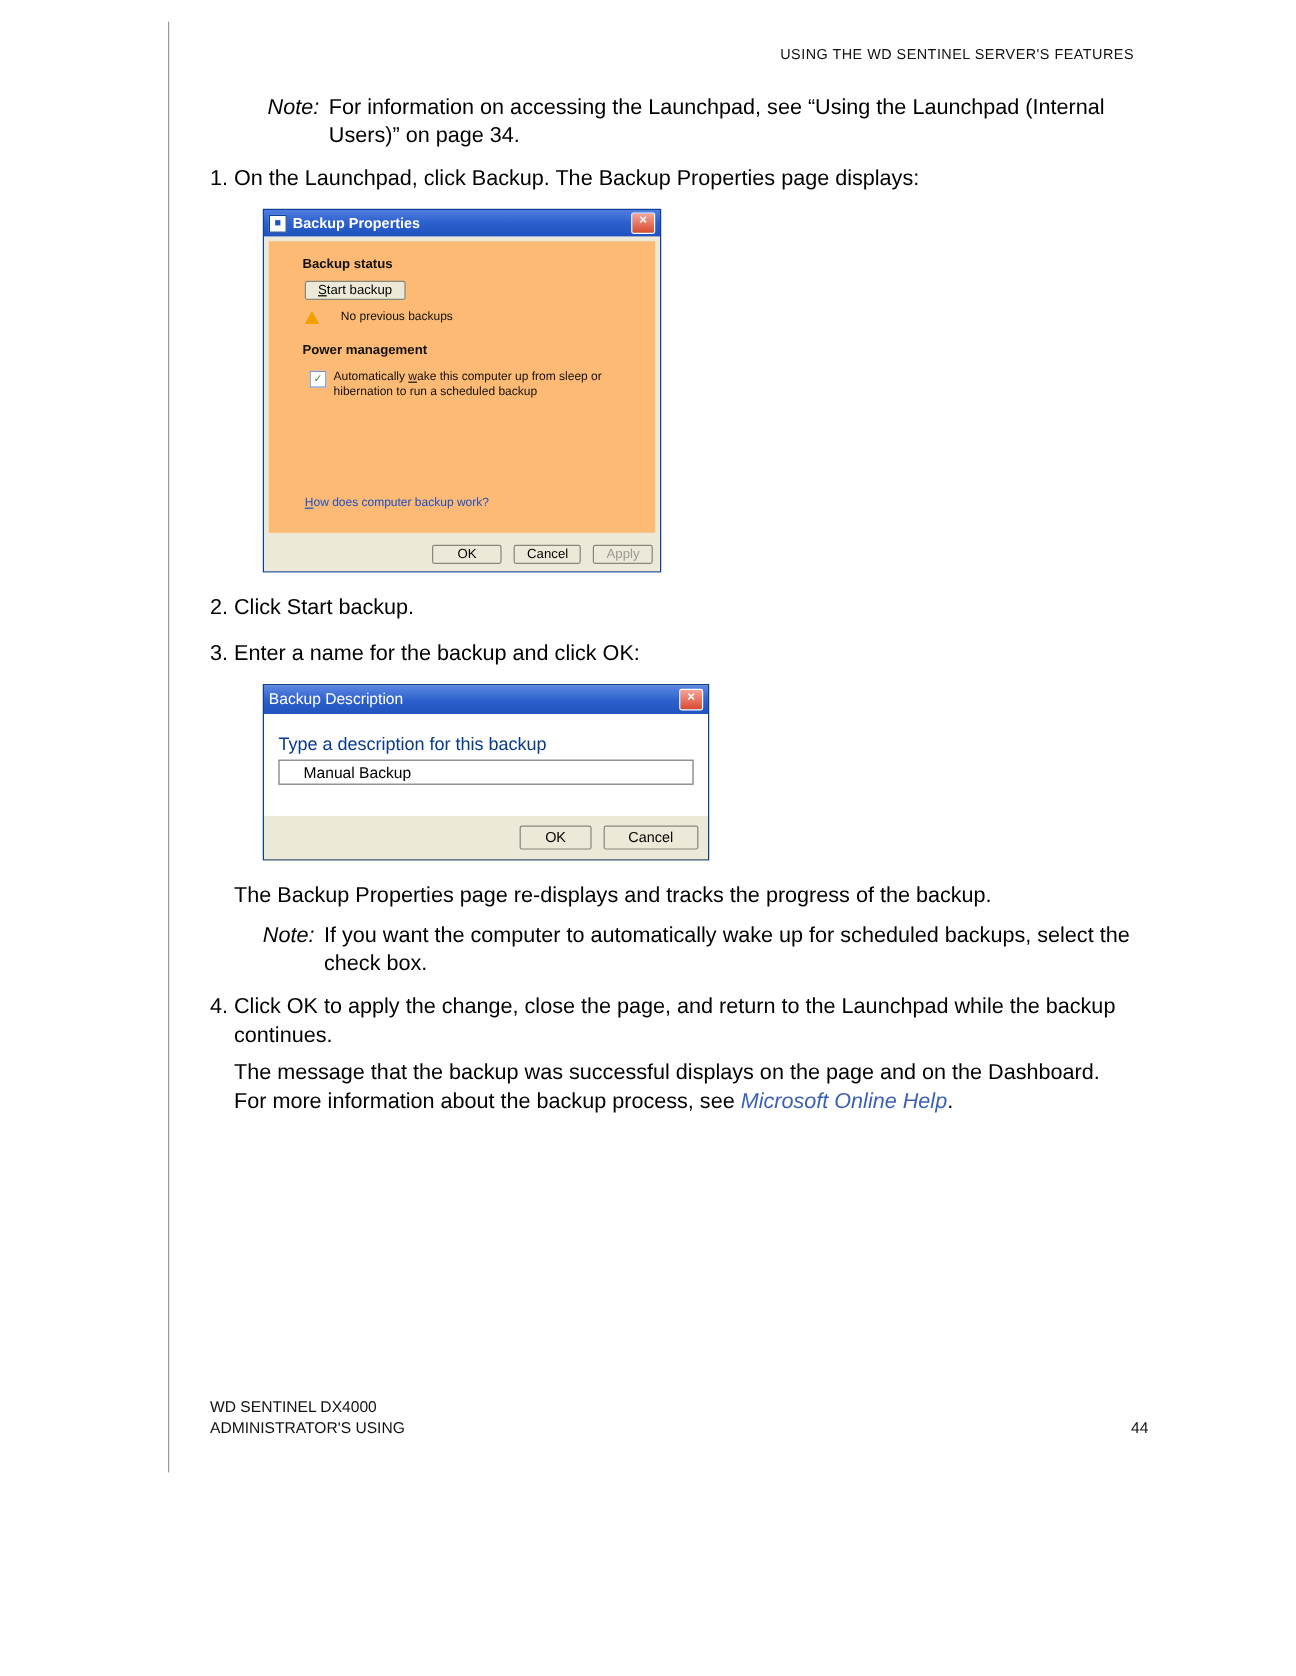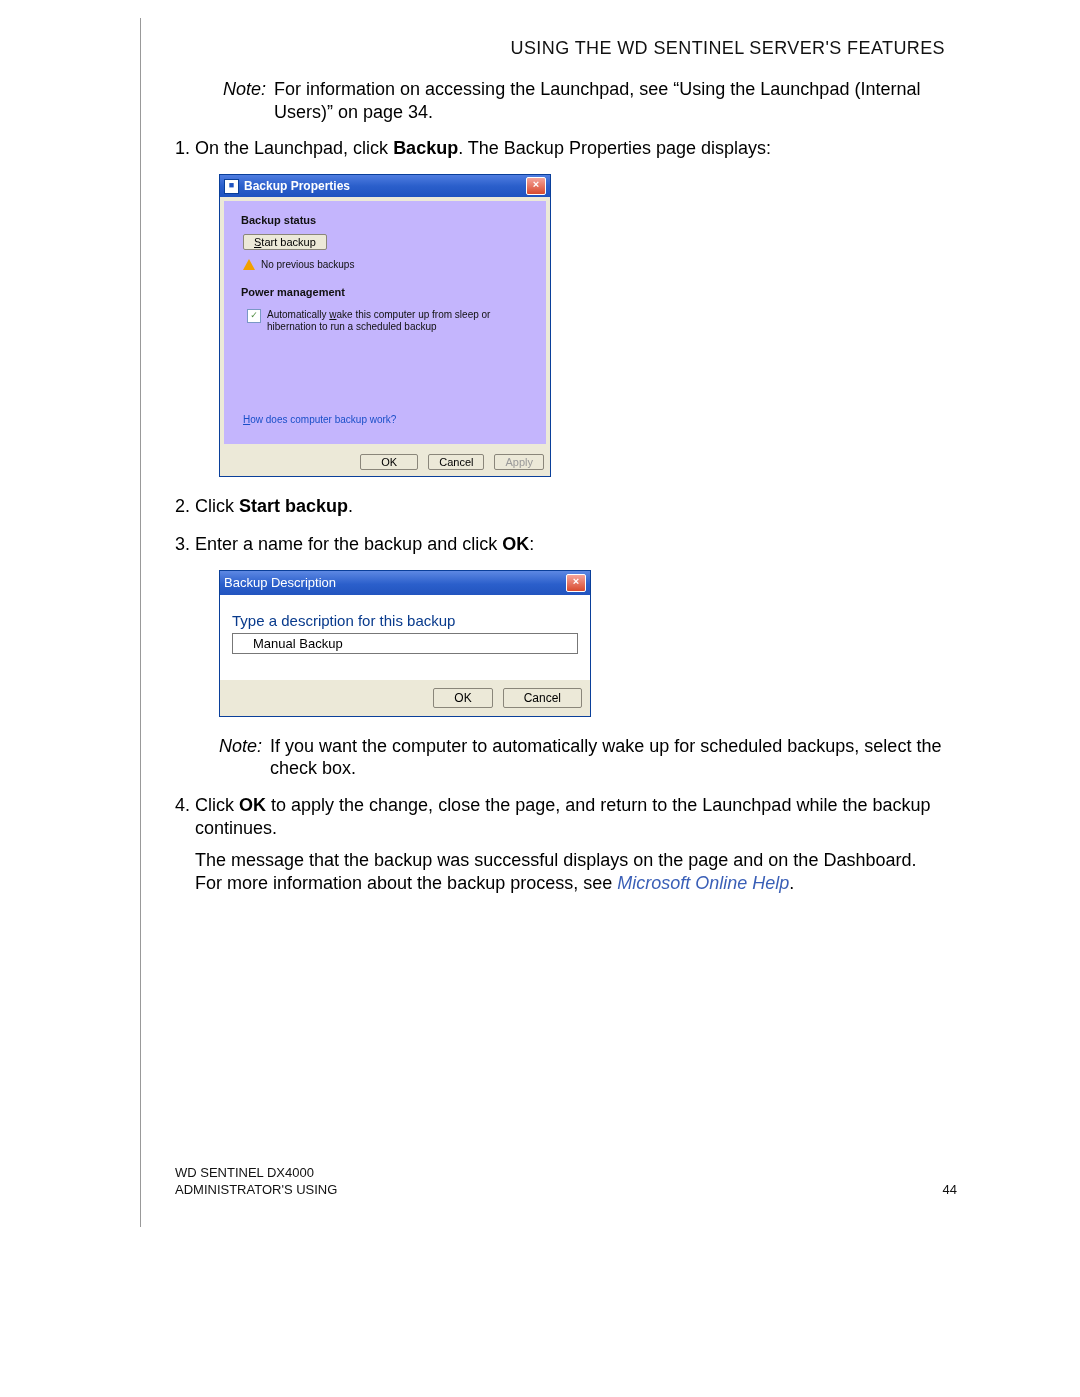--- a/index.html
+++ b/index.html
@@ -1,54 +1,54 @@
 <!DOCTYPE html>
 <html><head>
 <meta charset="utf-8">
 <style>
   html,body{margin:0;padding:0;background:#fff;font-family:Arial,Helvetica,sans-serif;color:#000}
   .page{width:1080px;height:1397px;position:relative;margin:0 auto;background:#fff;box-sizing:border-box}
   .vline{position:absolute;left:140px;top:18px;bottom:170px;width:1px;background:#999}
-  .header-right{position:absolute;right:135px;top:38px;font-size:18px;letter-spacing:.4px;color:#111}
+  .header-right{position:absolute;right:135px;top:38px;font-size:12px;letter-spacing:.4px;color:#111}
   .content{position:absolute;left:175px;right:135px;top:78px}
   .section-title{font-size:22px;font-weight:bold;margin:0 0 18px 0;color:#000;font-family:Arial,Helvetica,sans-serif}
   .note-row{margin-left:48px;margin-bottom:14px;font-size:18px;line-height:1.25;display:flex;gap:8px}
   .note-label{font-style:italic;white-space:nowrap}
   ol.steps{margin:0 0 0 0;padding:0 0 0 20px;font-size:18px;line-height:1.3}
   ol.steps>li{margin-bottom:14px}
   .indent-p{font-size:18px;line-height:1.3;margin:10px 0 10px 24px}
   .figure{margin:14px 0 18px 24px}
   
   .win{width:330px;border:1px solid #0a3f9a;background:#ece9d8;font-family:Tahoma,Arial,sans-serif;font-size:11px;color:#111}
   .title-bar{height:22px;background:linear-gradient(to bottom,#4f7de0,#2b5fcb 50%,#1e52c0);color:#fff;display:flex;align-items:center;justify-content:space-between;padding:0 4px}
   .title-text{font-weight:bold;font-size:12px;display:flex;align-items:center;gap:5px}
   .title-icon{width:13px;height:13px;background:#fff;border:1px solid #0a3f9a;font-size:9px;line-height:11px;text-align:center;color:#1e52c0}
   .close-btn{width:18px;height:16px;background:linear-gradient(#f5a49a,#d84a2e);border:1px solid #fff;color:#fff;font-weight:bold;font-size:11px;line-height:12px;text-align:center;border-radius:2px;cursor:pointer}
-  .win-body{background:#c4b5fd;margin:4px;padding:8px 17px;border:0}
+  .win-body{background:#fdba74;margin:4px;padding:8px 28px;border:0}
   .group-label{font-weight:bold;font-size:11px;margin-top:4px}
   .group-content{padding:6px 2px 10px 2px}
   .btn{background:#ece9d8;border:1px solid #8a867a;padding:1px 10px;font-size:11px;cursor:pointer;border-radius:2px}
   .btn-disabled{color:#999}
-  .warn-row{display:flex;align-items:center;gap:6px;margin-top:8px;font-size:10px}
+  .warn-row{display:flex;align-items:center;gap:18px;margin-top:8px;font-size:10px}
   .warn-icon{width:0;height:0;border-left:6px solid transparent;border-right:6px solid transparent;border-bottom:11px solid #f2a000;position:relative}
   .chk-row{display:flex;gap:6px;font-size:10px;line-height:1.2;padding:4px 4px 0 4px}
   .chk{width:12px;height:12px;border:1px solid #7a98c5;background:#fff;font-size:9px;line-height:10px;text-align:center;color:#4e8b3f;flex:0 0 auto}
   .u{text-decoration:underline}
   .link{color:#1a4fc8;font-size:10px;cursor:pointer;margin-top:80px;display:inline-block}
   .win-footer{background:#ece9d8;padding:6px;display:flex;justify-content:flex-end;gap:10px}
   
   .win2{width:370px;border:1px solid #0a3f9a;background:#fde047;font-family:Tahoma,Arial,sans-serif}
   .tb2{height:24px;background:linear-gradient(to bottom,#5d88e3,#2b5fcb 55%,#2254bf);color:#fff;display:flex;align-items:center;justify-content:space-between;padding:0 4px}
   .tb2-title{font-size:13px}
   .win2-body{background:#fff;padding:16px 12px 26px 12px}
   .win2-head{color:#083a8c;font-size:15px;}
   .win2-input{width:100%;box-sizing:border-box;border:1px solid #777;font-size:13px;padding:2px 20px;font-family:Tahoma,Arial,sans-serif}
   .win2-footer{background:#ece9d8;padding:8px;display:flex;justify-content:flex-end;gap:10px}
   .btn2{background:#ece9d8;border:1px solid #8a867a;padding:2px 20px;font-size:12px;cursor:pointer;border-radius:2px}
-  .bold{font-weight:bold}
+  .bold{font-weight:normal}
   .link-blue{color:#3a5fb7;font-style:italic}
   .footer{position:absolute;left:175px;right:123px;bottom:198px}
   .foot-line{font-size:13px;color:#111;line-height:1.3}
   .page-num{position:absolute;right:0;bottom:0;font-size:13px}
 </style>
 </head>
 <body>
 
 <div class="page">
   <div class="vline"></div>
@@ -118,20 +118,21 @@
               <div class="win2-head">Type a description for this backup</div>
               <input class="win2-input" type="text" value="Manual Backup" style="">
             </div>
             <div class="win2-footer">
               <button class="btn2">OK</button>
               <button class="btn2">Cancel</button>
             </div>
           </div>
         </div>
 
+        <div class="indent-p" style="margin-left:0">The Backup Properties page re-displays and tracks the progress of the backup.</div>
         <div class="note-row" style="margin-left:24px">
           <span class="note-label">Note:</span>
           <span>If you want the computer to automatically wake up for scheduled backups, select the check box.</span>
         </div>
       </li>
 
       <li>
         <span>Click </span><span class="bold">OK</span><span> to apply the change, close the page, and return to the Launchpad while the backup continues.</span>
         <div style="height:8px"></div>
         <span>The message that the backup was successful displays on the page and on the Dashboard. For more information about the backup process, see </span><span class="link-blue">Microsoft Online Help</span><span>.</span>

